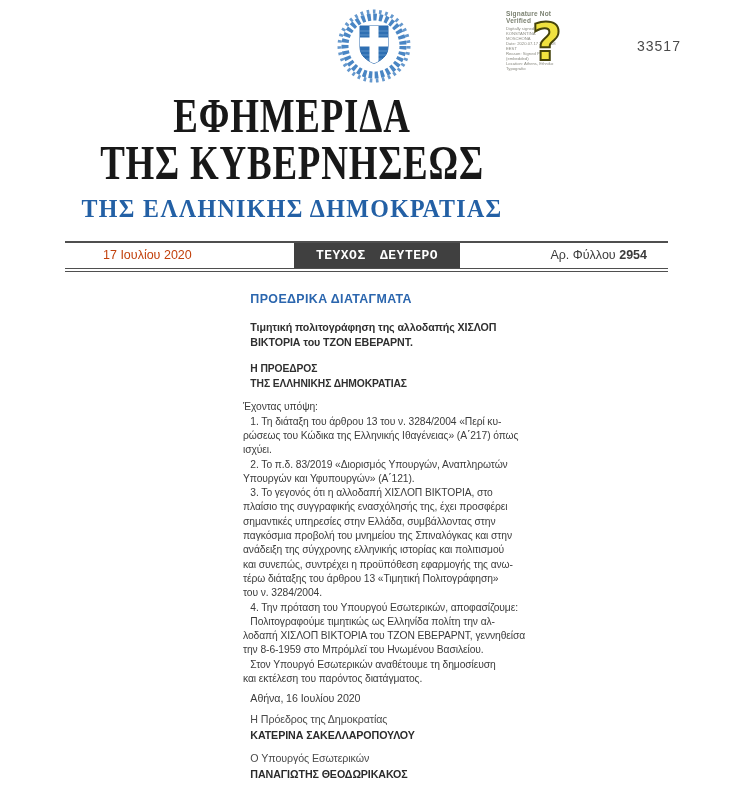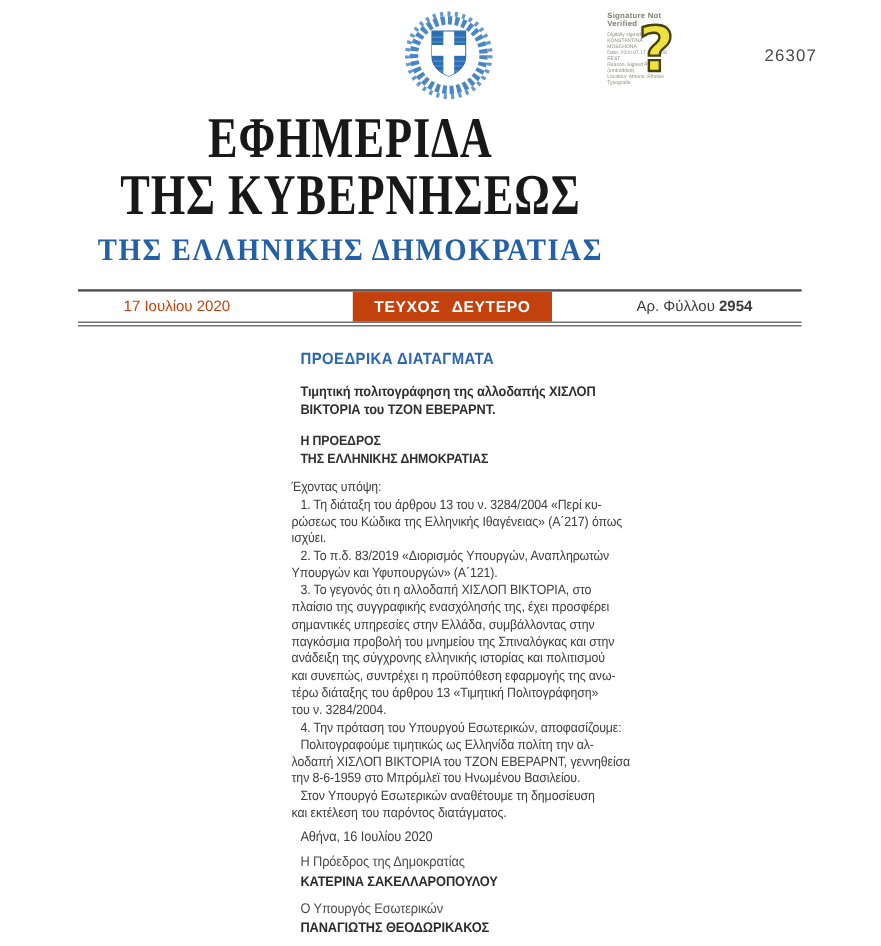--- a/index.html
+++ b/index.html
@@ -27,21 +27,21 @@
     margin-top:9px;font-family:"Liberation Serif",serif;font-weight:bold;font-size:26px;line-height:28px;
     letter-spacing:1.5px;transform:scaleX(.92);transform-origin:50% 0;white-space:nowrap;
   }
   
   .info-bar{position:absolute;left:65px;top:241px;width:603px;height:25px;
     border-top:2px solid #4f4f4f;border-bottom:1px solid #4f4f4f;}
   .info-bar::after{content:"";position:absolute;left:0;right:0;bottom:-4px;height:1px;background:#4f4f4f;}
   .bar-date{position:absolute;left:38px;top:5px;font-size:12.5px;color:#c2410c;}
   .issue-box{position:absolute;left:229px;top:0;width:166px;height:25px;color:#fff;font-weight:bold;
     font-size:13px;line-height:25px;text-align:center;letter-spacing:.5px;word-spacing:6px;}
-  .bar-right{position:absolute;right:41px;top:5px;font-size:12.5px;color:#3b3b3b;}
+  .bar-right{position:absolute;right:21px;top:5px;font-size:12.5px;color:#3b3b3b;}
   .bar-right .num{font-weight:bold;}
   
   .content{position:absolute;left:243px;top:292px;width:300px;
     transform:scaleX(.92);transform-origin:0 0;
     font-size:11.2px;line-height:14.3px;letter-spacing:-.1px;color:#3c3c3c;}
   .section-heading{margin:0 0 14px;padding-left:8px;font-size:13.5px;line-height:14px;
     font-weight:bold;letter-spacing:.4px;}
   .subject{margin:0 0 12px;padding-left:8px;font-weight:bold;white-space:pre;
     color:#2f2f2f;font-size:11.6px;line-height:14.6px;}
   .issuer{margin:0 0 9px;padding-left:8px;font-weight:bold;color:#2f2f2f;line-height:14.6px;}
@@ -101,31 +101,31 @@
       <div>Date: 2020.07.17 20:01:08</div>
       <div>EEST</div>
       <div>Reason: Signed PDF</div>
       <div>(embedded)</div>
       <div>Location: Athens, Ethniko</div>
       <div>Typografio</div>
     </div>
   <div class="stamp-q">?</div>
 </div>
 
-<div class="serial">26307</div>
+<div class="serial">33517</div>
 
 <div class="masthead">
   <div class="mast-line">ΕΦΗΜΕΡΙΔΑ</div>
   <div class="mast-line">ΤΗΣ ΚΥΒΕΡΝΗΣΕΩΣ</div>
   <div class="mast-sub" style="color:#2360a5;">ΤΗΣ ΕΛΛΗΝΙΚΗΣ ΔΗΜΟΚΡΑΤΙΑΣ</div>
 </div>
 
 <div class="info-bar">
   <span class="bar-date">17 Ιουλίου 2020</span>
-  <span class="issue-box" style="background:#c2410c;">ΤΕΥΧΟΣ ΔΕΥΤΕΡΟ</span>
+  <span class="issue-box" style="background:#404040;font-family:Liberation Mono, monospace;">ΤΕΥΧΟΣ ΔΕΥΤΕΡΟ</span>
   <span class="bar-right">
     <span>Αρ. Φύλλου</span>
     <span class="num">2954</span>
   </span>
 </div>
 
 <div class="content">
   <h2 class="section-heading" style="color:#2b66ae;">ΠΡΟΕΔΡΙΚΑ ΔΙΑΤΑΓΜΑΤΑ</h2>
   <p class="subject">Τιμητική πολιτογράφηση της αλλοδαπής ΧΙΣΛΟΠ
 ΒΙΚΤΟΡΙΑ του ΤΖΟΝ ΕΒΕΡΑΡΝΤ.</p>

